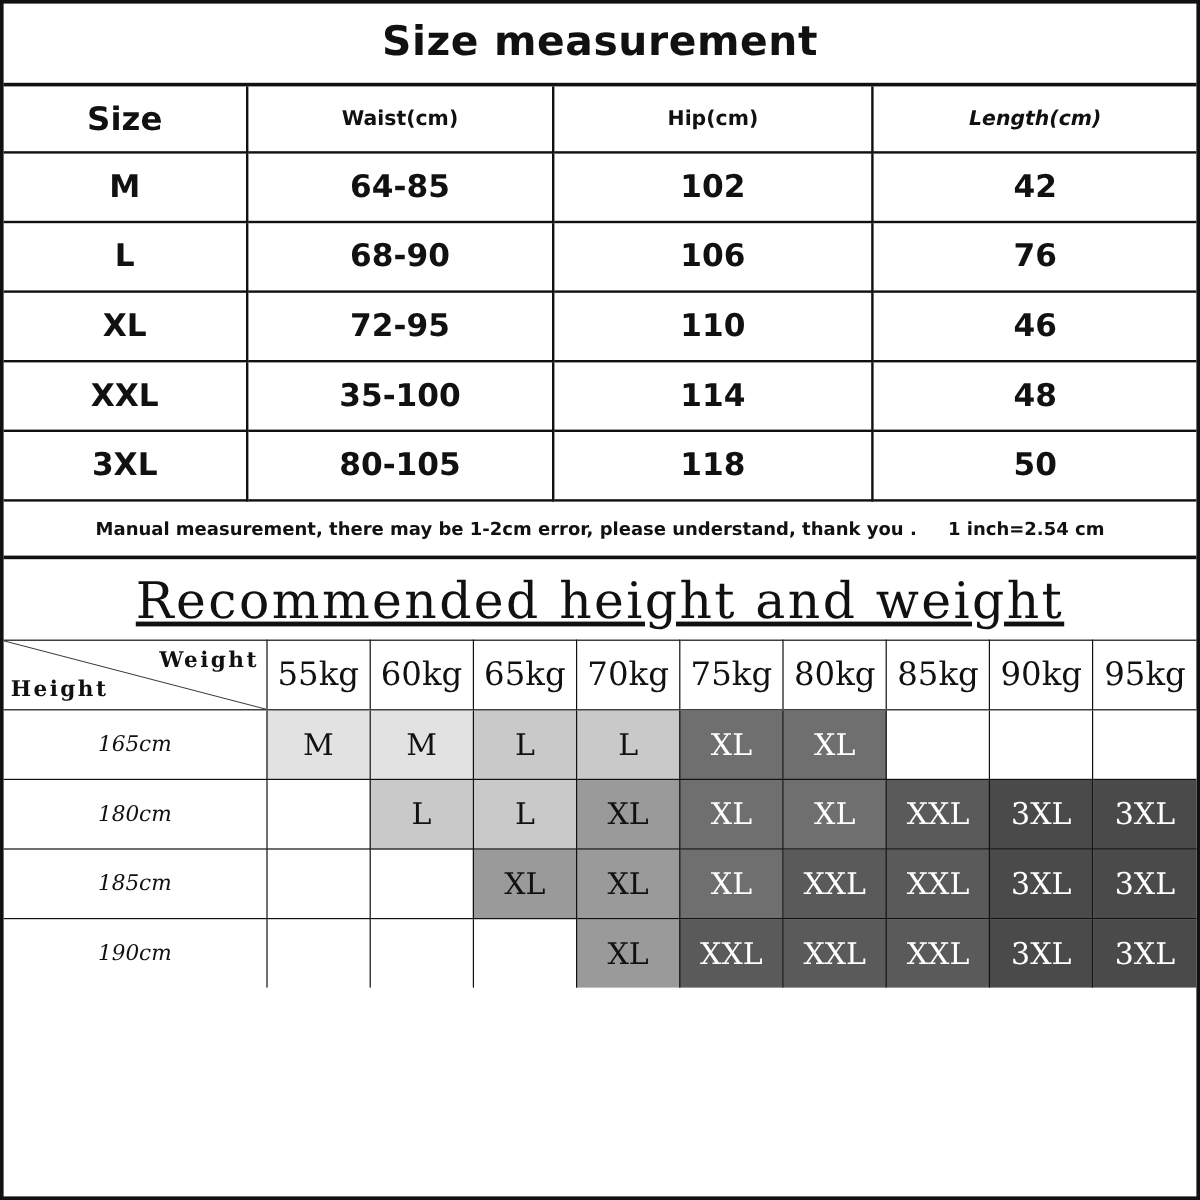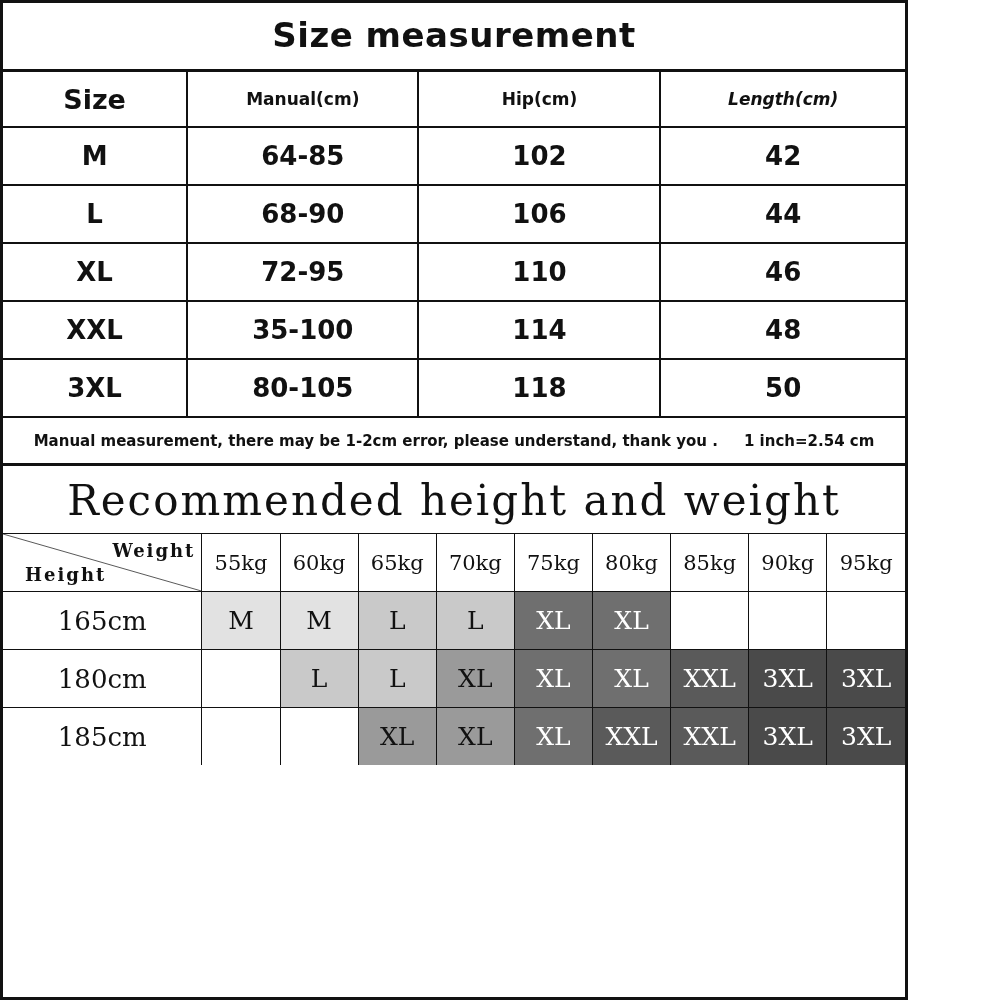--- a/index.html
+++ b/index.html
@@ -10,21 +10,21 @@
     width: 1000px;
     height: 1000px;
     background: #ffffff;
     font-family: "Liberation Sans", sans-serif;
     color: #111111;
     overflow: hidden;
   }
 
   .page {
     position: relative;
-    width: 908px;
+    width: 1000px;
     height: 1000px;
     box-sizing: border-box;
     border: 3px solid #111111;
   }
 
   
   .size-section {
     box-sizing: border-box;
     width: 100%;
   }
@@ -89,20 +89,21 @@
   .note-row .note-main { margin-right: 26px; }
 
   
   .rec-title {
     text-align: center;
     font-size: 42px;
     letter-spacing: 2px;
     padding: 10px 0 8px 0;
     font-family: "DejaVu Serif", serif;
     white-space: nowrap;
+    text-decoration: underline;
   }
 
   table.rec-table {
     width: 100%;
     border-collapse: collapse;
     table-layout: fixed;
     font-family: "DejaVu Serif", serif;
   }
   table.rec-table th,
   table.rec-table td {
@@ -113,25 +114,26 @@
     padding: 0;
   }
   table.rec-table th.corner {
     position: relative;
     width: 22%;
     font-size: 18px;
     padding: 0;
     overflow: hidden;
   }
   table.rec-table th.wcol {
-    font-size: 21px;
+    font-size: 27px;
     font-weight: normal;
   }
   table.rec-table td.hcell {
-    font-size: 26px;
+    font-size: 18px;
+    font-style: italic;
   }
   table.rec-table tr:last-child th,
   table.rec-table tr:last-child td {
     border-bottom: none;
   }
   table.rec-table tr th:first-child,
   table.rec-table tr td:first-child {
     border-left: none;
   }
   table.rec-table tr th:last-child,
@@ -143,21 +145,21 @@
     position: absolute;
     inset: 0;
   }
   .corner-diag {
     position: absolute;
     left: 0; top: 0;
     width: 100%; height: 100%;
   }
   .corner-h {
     position: absolute;
-    left: 22px; bottom: 6px;
+    left: 6px; bottom: 6px;
     font-size: 18px;
     letter-spacing: 2px;
   }
   .corner-w {
     position: absolute;
     right: 6px; top: 6px;
     font-size: 18px;
     letter-spacing: 2px;
   }
 
@@ -175,37 +177,37 @@
 
 <div class="page">
 
   <div class="size-section">
     <div class="size-title">Size measurement</div>
 
     <table class="size-table">
       <thead>
         <tr>
           <th class="col-size col-w-size">Size</th>
-          <th class="col-w-waist">Manual(cm)</th>
+          <th class="col-w-waist">Waist(cm)</th>
           <th class="col-w-hip">Hip(cm)</th>
           <th class="col-w-len">Length(cm)</th>
         </tr>
       </thead>
       <tbody>
         <tr>
           <td>M</td>
           <td>64-85</td>
           <td>102</td>
           <td>42</td>
         </tr>
         <tr>
           <td>L</td>
           <td>68-90</td>
           <td>106</td>
-          <td>44</td>
+          <td>76</td>
         </tr>
         <tr>
           <td>XL</td>
           <td>72-95</td>
           <td>110</td>
           <td>46</td>
         </tr>
         <tr>
           <td>XXL</td>
           <td>35-100</td>
@@ -283,17 +285,29 @@
             <td class="s0"></td>
             <td class="s0"></td>
             <td class="s3">XL</td>
             <td class="s3">XL</td>
             <td class="s4">XL</td>
             <td class="s5">XXL</td>
             <td class="s5">XXL</td>
             <td class="s6">3XL</td>
             <td class="s6">3XL</td>
           </tr>
+          <tr>
+            <td class="hcell">190cm</td>
+            <td class="s0"></td>
+            <td class="s0"></td>
+            <td class="s0"></td>
+            <td class="s3">XL</td>
+            <td class="s5">XXL</td>
+            <td class="s5">XXL</td>
+            <td class="s5">XXL</td>
+            <td class="s6">3XL</td>
+            <td class="s6">3XL</td>
+          </tr>
         </tbody>
     </table>
   </div>
 
 </div>
 
 </body></html>

